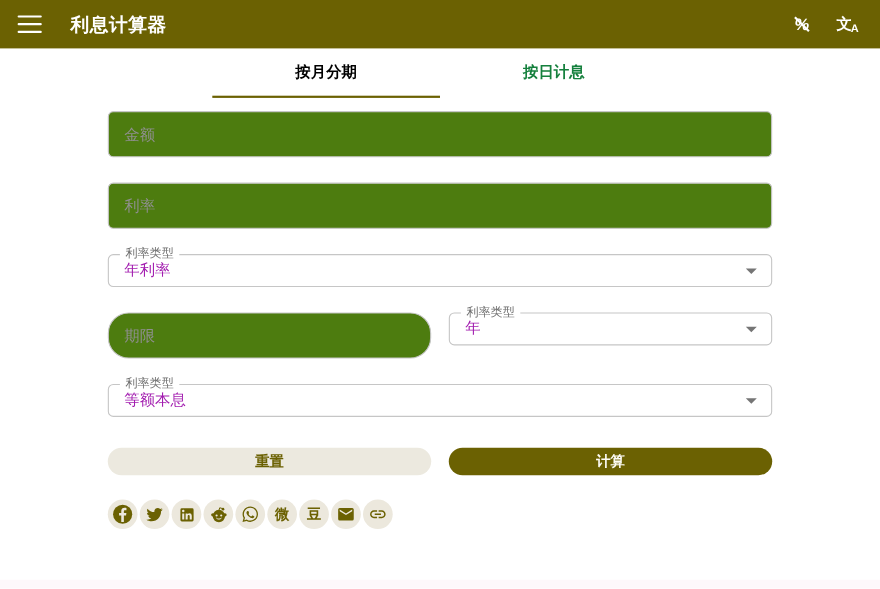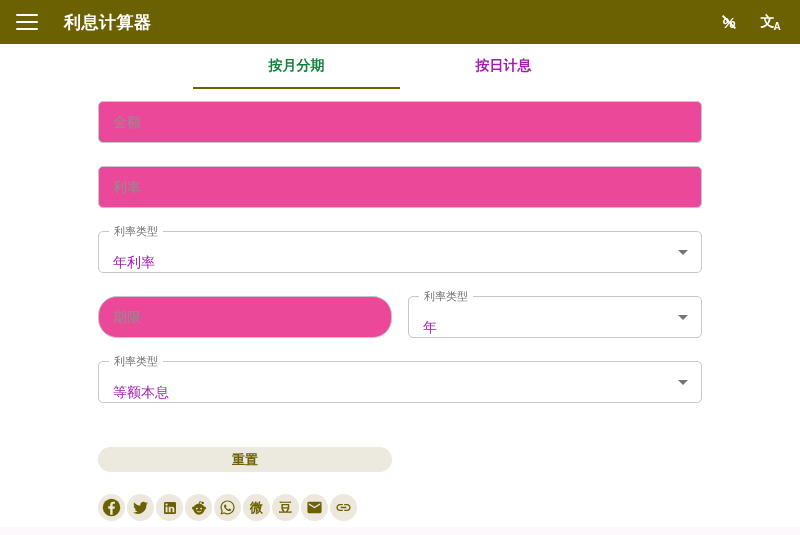--- a/index.html
+++ b/index.html
@@ -18,45 +18,45 @@
     justify-content:center; cursor:pointer; position:relative; }
   .pct { font-size:15px; font-weight:700; color:#fff; font-style:italic; }
   .pct-strike { position:absolute; width:18px; height:2px; background:#fff;
     transform:rotate(45deg); top:12px; left:4px; }
   .trans-wen { font-size:14px; font-weight:700; }
   .trans-a { font-size:10px; font-weight:700; position:relative; top:4px; left:-1px; }
 
   
   .tabs { display:flex; justify-content:center; height:45px; }
   .tab { width:207px; display:flex; align-items:center; justify-content:center;
-    font-size:14px; font-weight:700; color:#a21caf; cursor:pointer;
+    font-size:14px; font-weight:700; color:#15803d; cursor:pointer;
     border-bottom:2px solid transparent; }
-  .tab.active { color:#15803d; border-bottom-color:#6b6102; }
+  .tab.active { color:#000000; border-bottom-color:#6b6102; }
 
   
   .form { width:604px; margin:12px auto 0; }
   .field-row { display:flex; justify-content:space-between; }
   .txt-input { width:100%; height:42px; border:1px solid #c6c6c6; border-radius:5px;
-    padding:0 14px; font-size:14px; color:#1d1d1d; outline:none; background:#ec4899;
+    padding:0 14px; font-size:14px; color:#1d1d1d; outline:none; background:#4d7c0f;
     margin-bottom:23px; font-family:inherit; }
   .txt-input::placeholder { color:#8f8f8f; opacity:1; }
   .half { width:294px;border-radius:19px; }
 
-  .select-box { position:relative; height:42px; border:1px solid #c6c6c6;
-    border-radius:5px; background:#fff; display:flex; align-items:flex-end;
+  .select-box { position:relative; height:30px; border:1px solid #c6c6c6;
+    border-radius:5px; background:#fff; display:flex; align-items:center;
     padding:0 14px; cursor:pointer; margin-bottom:23px; }
   .select-label { position:absolute; top:-7px; left:10px; background:#fff;
     padding:0 5px; font-size:11px; color:#6f6f6f; line-height:12px; }
   .select-value { font-size:14px; color:#a21caf; }
   .select-arrow { position:absolute; right:13px; top:50%; margin-top:-2px;
     width:0; height:0; border-left:5px solid transparent;
     border-right:5px solid transparent; border-top:5px solid #757575; }
 
   
-  .btn-row { display:flex; justify-content:space-between; margin-top:44px; }
+  .btn-row { display:flex; justify-content:space-between; margin-top:28px; }
   .btn { width:294px; height:25px; border:none; border-radius:13px; font-size:13px;
     font-weight:700; cursor:pointer; font-family:inherit; }
   .btn-reset { background:#ece9df; color:#6b6102; }
   .btn-calc  { background:#6b6102; color:#fdfcf5; }
 
   
   .social-row { display:flex; gap:2px; margin-top:22px; }
   .soc { width:27px; height:27px; border-radius:50%; background:#ece8dd;
     display:flex; align-items:center; justify-content:center; cursor:pointer; }
   .soc svg { display:block; }
@@ -114,20 +114,21 @@
   </div>
 
   <div class="select-box">
     <span class="select-label">利率类型</span>
     <span class="select-value">等额本息</span>
     <span class="select-arrow"></span>
   </div>
 
   <div class="btn-row">
     <button class="btn btn-reset">重置</button>
+    <button class="btn btn-calc">计算</button>
   </div>
 
   
   <div class="social-row">
 
     <div class="soc">
       <svg width="19" height="19" viewBox="0 0 24 24">
         <circle cx="12" cy="12" r="11" fill="#6b6102"></circle>
         <path fill="#ece8dd" d="M13.4 21v-7.5h2.5l.4-2.9h-2.9V8.7c0-.84.23-1.41 1.44-1.41h1.54V4.7c-.27-.04-1.18-.12-2.24-.12-2.22 0-3.74 1.35-3.74 3.84v2.14H7.9v2.9h2.5V21h3z"></path>
       </svg>

